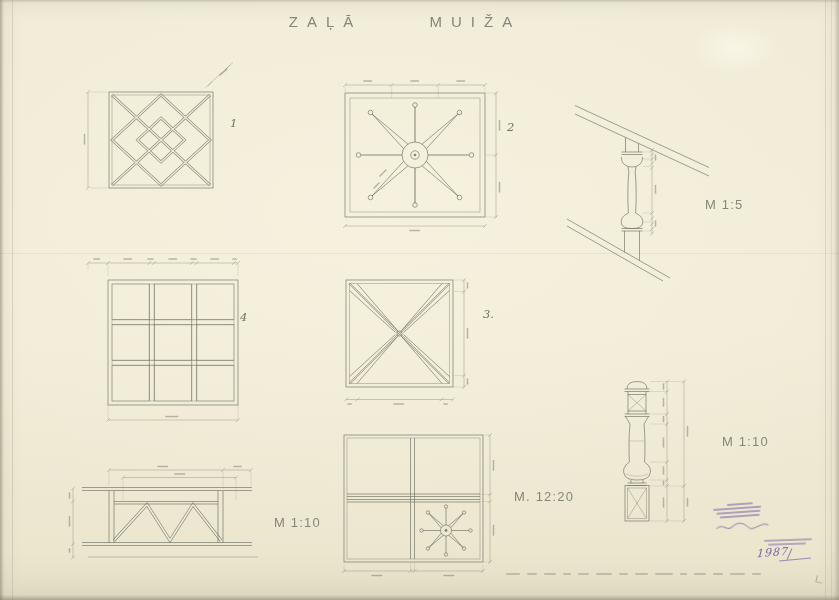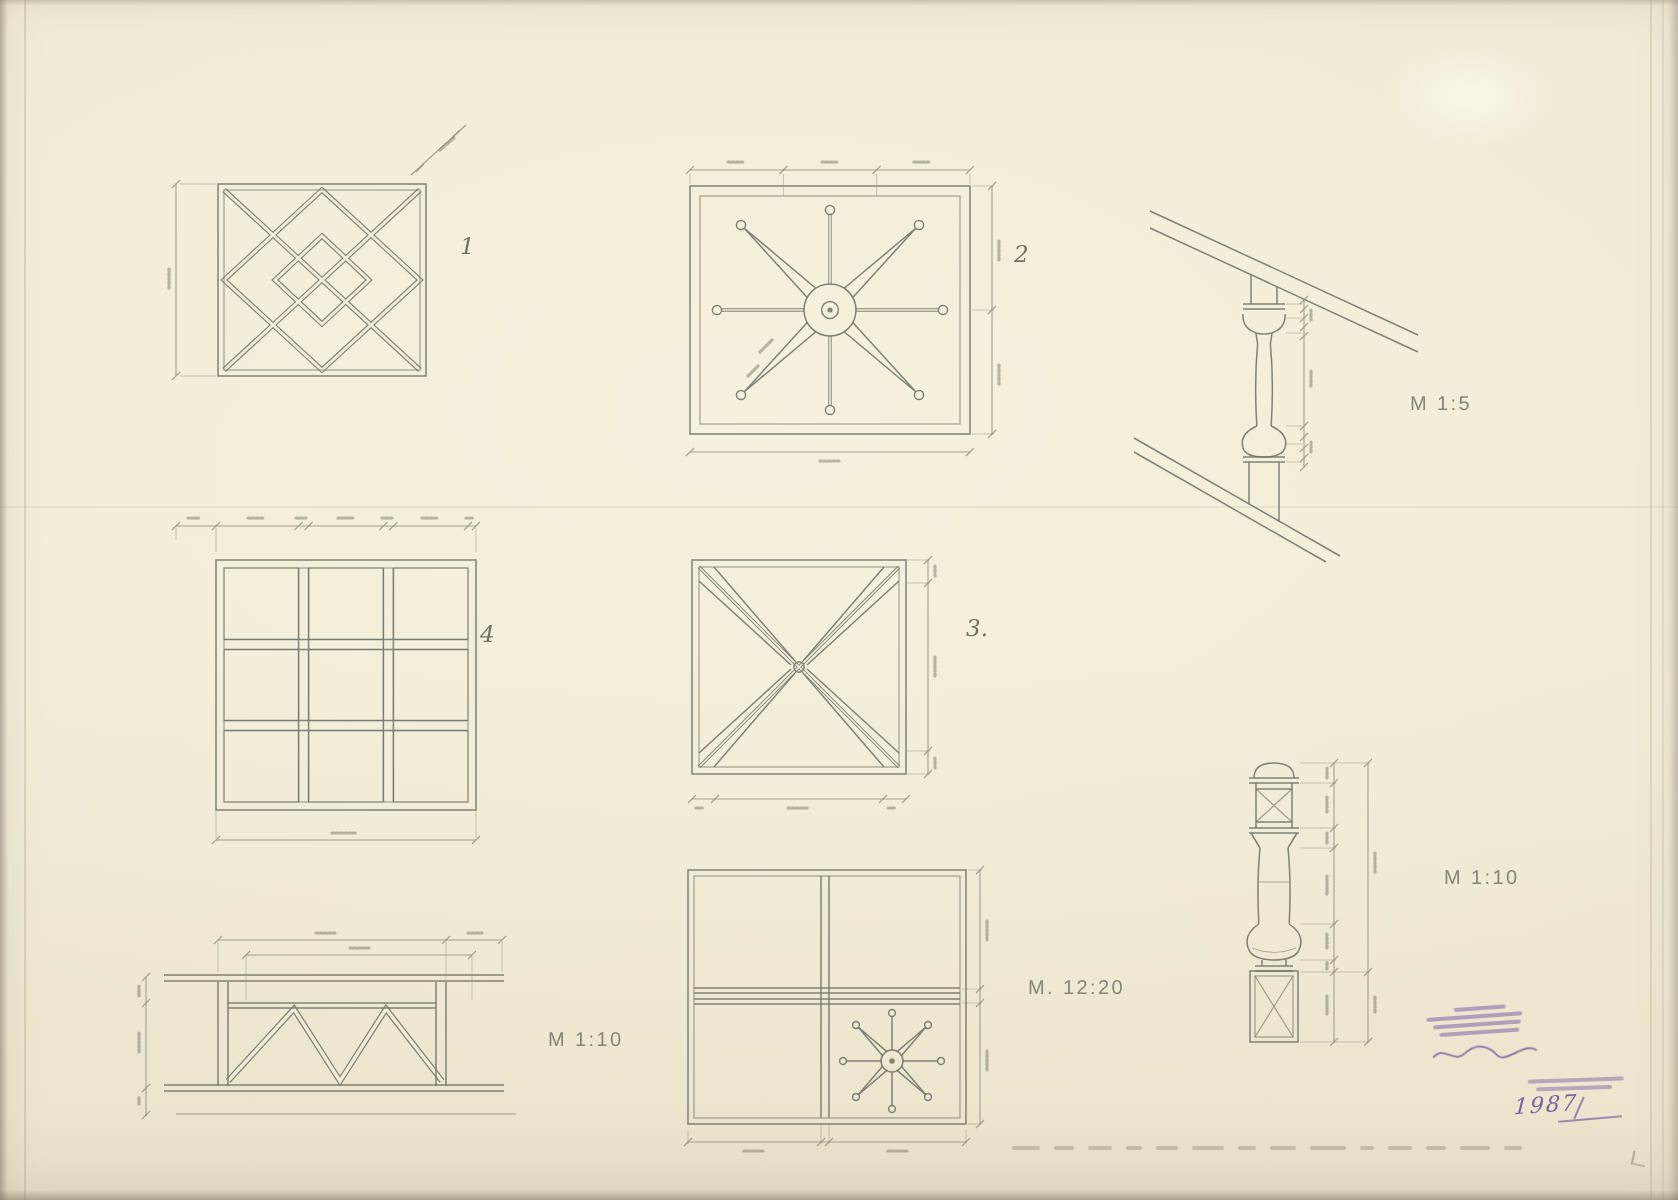--- a/index.html
+++ b/index.html
@@ -39,21 +39,21 @@
   .dot{fill:#6f7366;fill-opacity:.85;stroke:none;}
 
   .label{position:absolute;color:#83867a;white-space:nowrap;}
   .title{left:240px;top:13px;width:330px;text-align:center;font-size:15px;letter-spacing:9px;word-spacing:54px;color:#84877b;}
   .subtitle{left:586px;top:546px;font-size:13.5px;letter-spacing:4.5px;word-spacing:24px;color:#87897b;}
   .pnum{font-family:"DejaVu Serif",serif;font-style:italic;font-size:11.5px;color:#70735f;}
   .pnum.n1{left:230px;top:116px;}
   .pnum.n2{left:507px;top:120px;}
   .pnum.n3{left:483px;top:307px;}
   .pnum.n4{left:240px;top:310px;}
-  .scale{font-size:10px;letter-spacing:1.2px;color:#7c7f70;opacity:.92;}
+  .scale{font-size:13px;letter-spacing:1.2px;color:#7c7f70;opacity:.92;}
   .scale.bal{left:705px;top:197px;}
   .scale.elev{left:274px;top:515px;}
   .scale.grid{left:514px;top:489px;}
   .scale.newel{left:722px;top:434px;}
 
   
   .stamp-a{position:absolute;left:714px;top:503px;width:56px;transform:rotate(-4deg);filter:blur(.3px);}
   .stamp-a .ln{height:2.2px;background:rgba(110,90,160,.5);margin-bottom:1.7px;border-radius:1px;}
   .stamp-b{position:absolute;left:764px;top:539px;width:50px;transform:rotate(-2deg);filter:blur(.3px);}
   .stamp-b .ln{height:2px;background:rgba(110,90,160,.45);margin-bottom:1.6px;border-radius:1px;}
@@ -292,20 +292,21 @@
                  M665,464 L669,460 M665,482 L669,478 M665,488 L669,484 M665,523 L669,519" class="dim"></path>
         <path d="M663.5,389 V384 M663.5,406 V398 M663.5,421.5 V416.5 M663.5,447 V438 M663.5,474 V467 M663.5,484.5 V480.5 M663.5,507 V498" class="num"></path>
         <path d="M684,381.5 V521" class="dim"></path>
         <path d="M682,383.5 L686,379.5 M682,488 L686,484 M682,523 L686,519" class="dim"></path>
         <path d="M687.5,436 V426 M687.5,506 V498" class="num"></path>
         <path d="M650,381.5 H685 M650,391.5 H668 M650,414 H668 M650,424 H668 M650,462 H668 M650,480 H668 M650,486 H685 M650,521 H685" class="ext"></path>
       </g>
     </g>
   </svg>
 
+  <div class="label title">ZAĻĀ MUIŽA</div>
 
   <div class="label pnum n1">1</div>
   <div class="label pnum n2">2</div>
   <div class="label pnum n3">3.</div>
   <div class="label pnum n4">4</div>
 
   <div class="label scale bal">M 1:5</div>
   <div class="label scale elev">M 1:10</div>
   <div class="label scale grid">M. 12:20</div>
   <div class="label scale newel">M 1:10</div>

